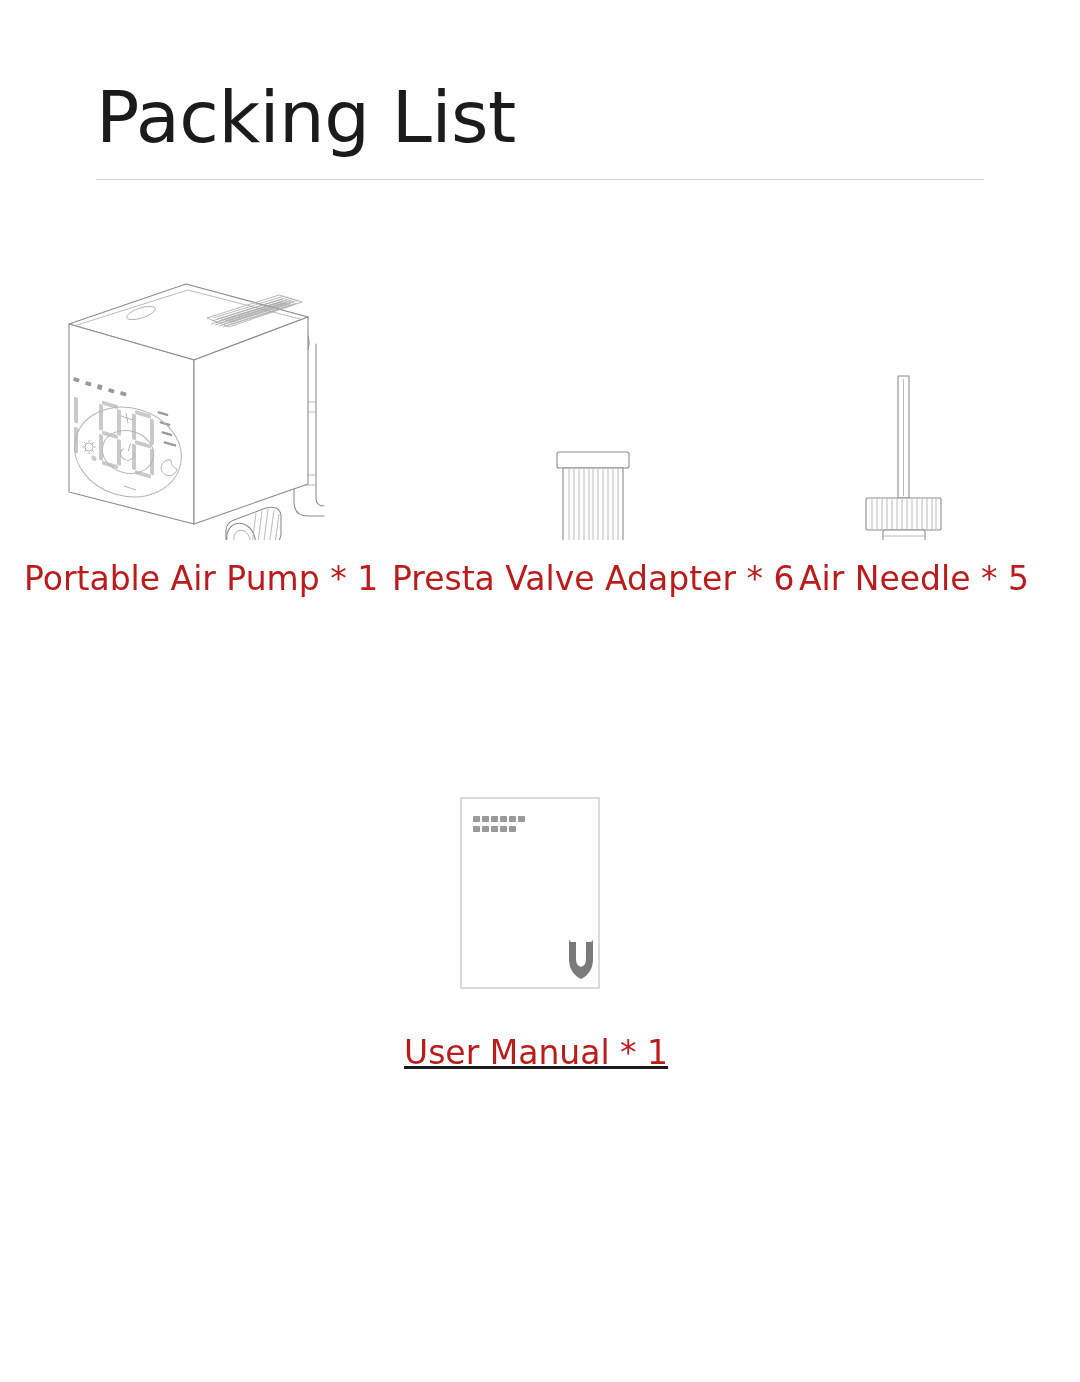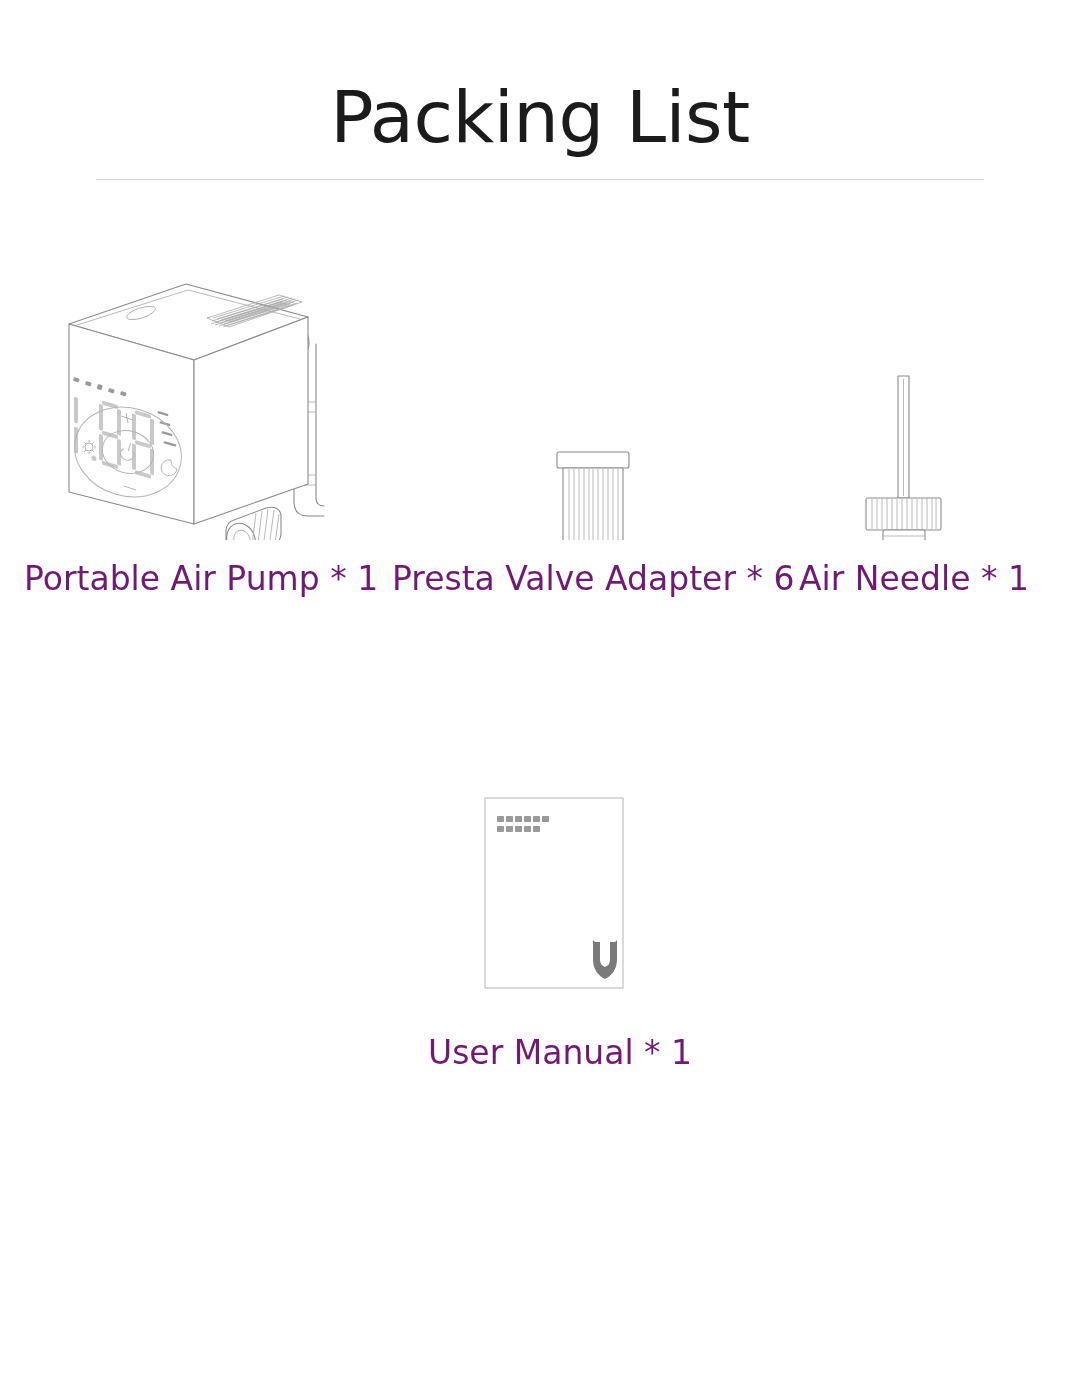--- a/index.html
+++ b/index.html
@@ -12,21 +12,20 @@
     height: 1382px;
     position: relative;
     font-family: "DejaVu Sans", "Liberation Sans", sans-serif;
     color: #1a1a1a;
     overflow: hidden;
   }
   .page {
     position: relative;
     width: 1080px;
     height: 1382px;
-    text-align: center;
   }
 
   
   .header {
     position: absolute;
     left: 96px;
     top: 80px;
     width: 888px;
   }
   .page-title {
@@ -55,32 +54,32 @@
     align-items: center;
   }
   .art {
     position: relative;
     display: block;
   }
   .item-label {
     font-family: "DejaVu Sans", "Liberation Sans", sans-serif;
     font-size: 33px;
     font-weight: 400;
-    color: #701a75;
+    color: #b91c1c;
     white-space: nowrap;
     line-height: 1;
   }
 
   
   .item-pump   { left: 24px;  top: 270px; }
   .item-valve  { left: 392px; top: 270px; }
   .item-needle { left: 790px; top: 270px; }
   
   .item-pouch  { left: 80px;  top: 730px; }
-  .item-manual { left: 428px; top: 730px; }
+  .item-manual { left: 404px; top: 730px; text-decoration: underline; }
 
   .art-wrap {
     display: flex;
     align-items: flex-end;
     justify-content: center;
     width: 100%;
   }
 
   .label-row1 { margin-top: 22px; }
   .label-row2 { margin-top: 26px; }
@@ -304,21 +303,21 @@
           <g class="ln-thin">
             <path d="M1 160 L43 160"></path>
             <path d="M1 166 L43 166"></path>
             <path d="M1 172 L43 172"></path>
             <path d="M1 178 L43 178"></path>
             <path d="M1 184 L43 184"></path>
           </g>
         </g>
       </svg>
     </div>
-    <div class="item-label label-row1">Air Needle * 1</div>
+    <div class="item-label label-row1">Air Needle * 5</div>
   </div>
 
 
   <div class="item item-manual">
     <div class="art-wrap">
       <svg class="art" width="250" height="280" viewBox="0 0 250 280">
 
         <rect class="ln-soft fill-w" x="50" y="68" width="138" height="190"></rect>
 
         <g class="micro">

